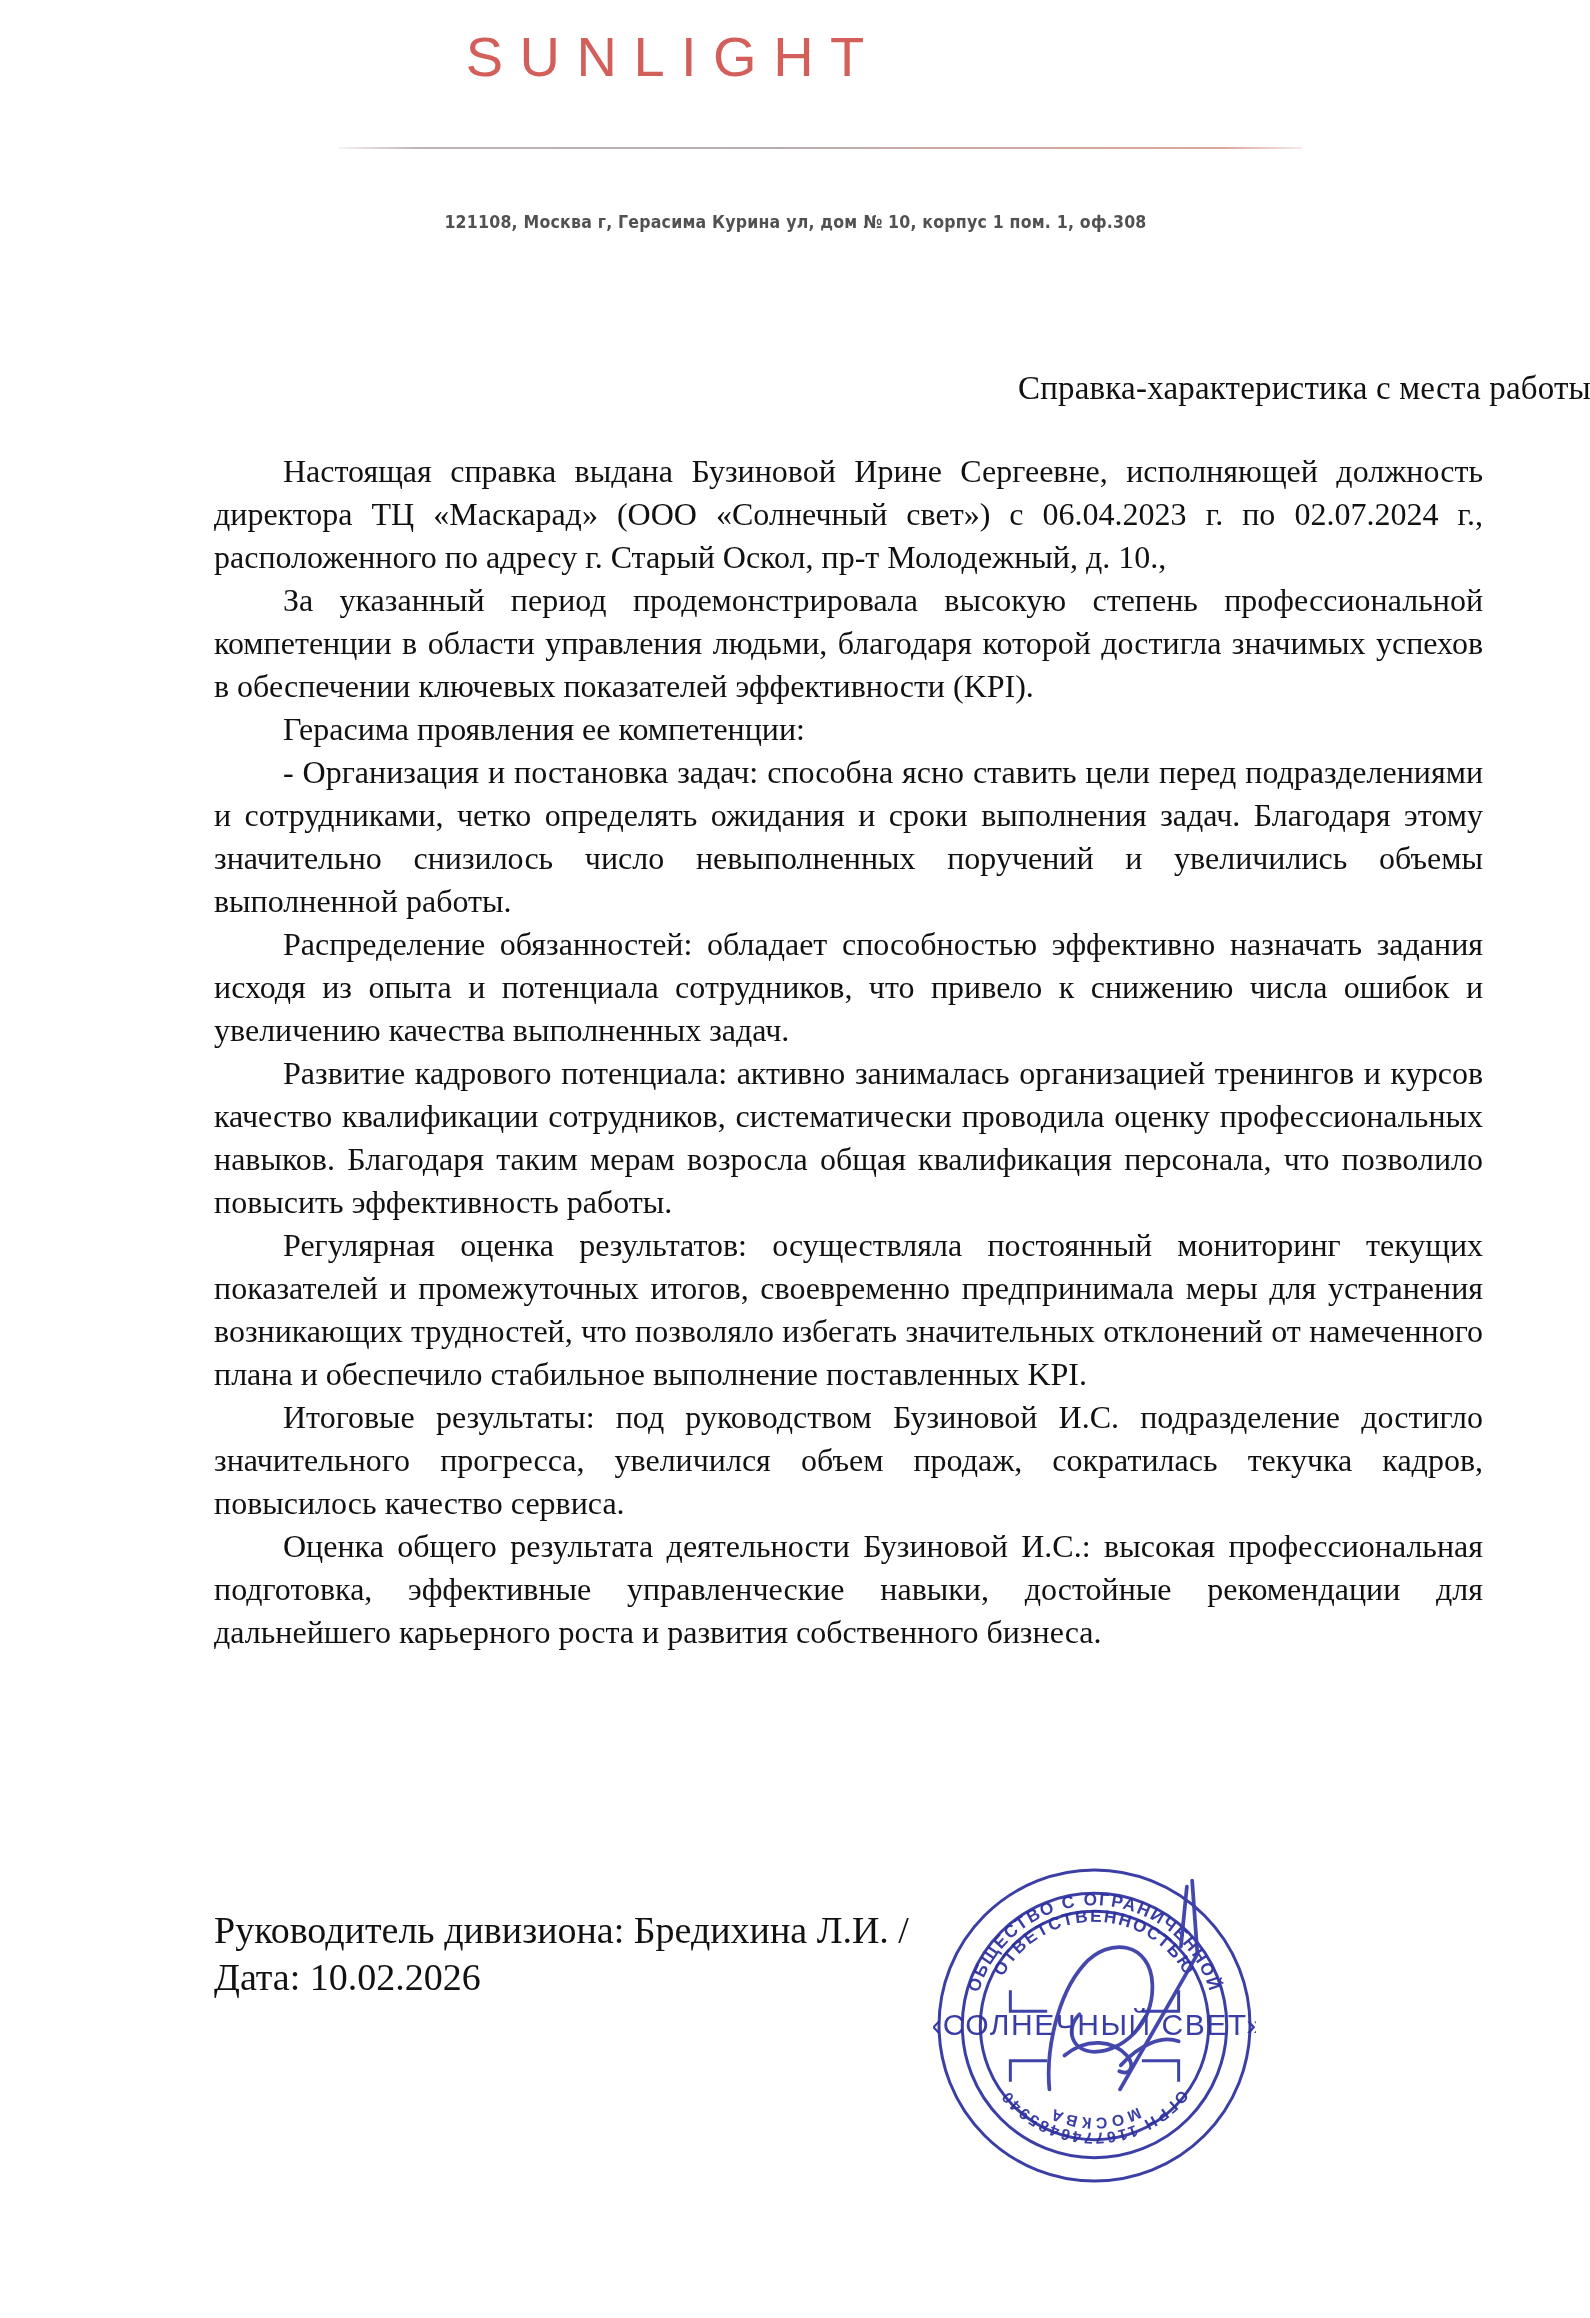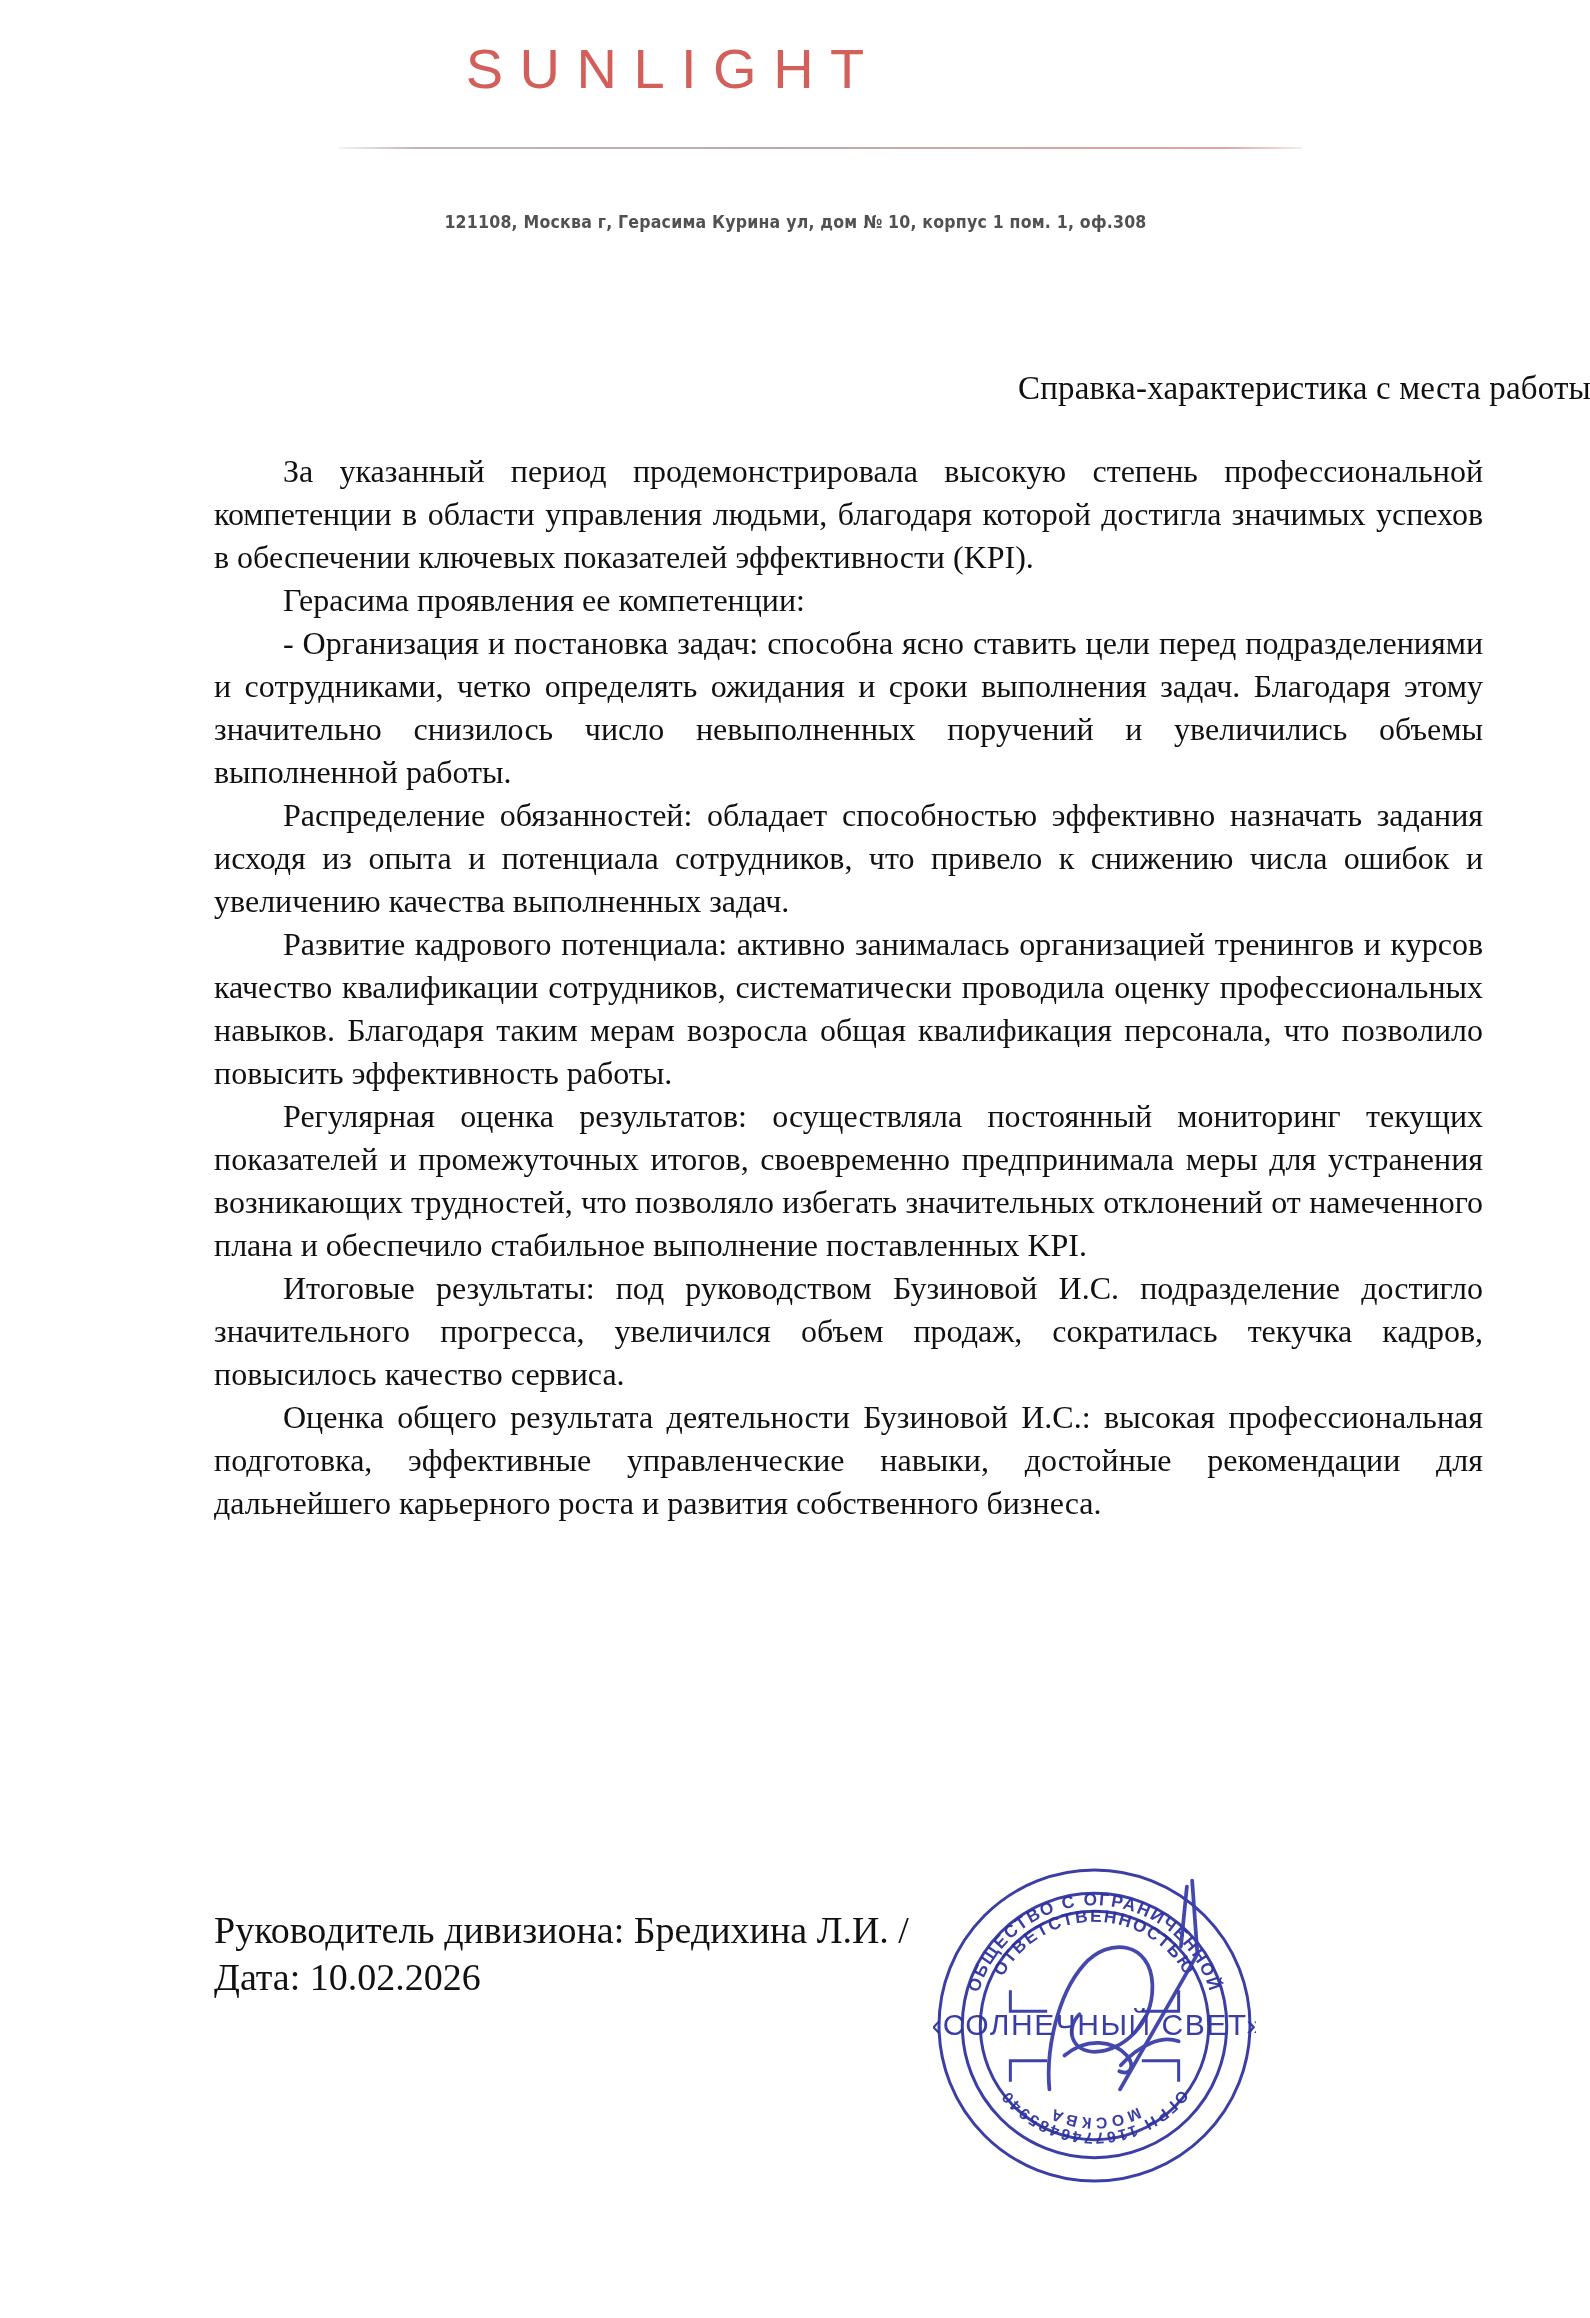--- a/index.html
+++ b/index.html
@@ -15,21 +15,21 @@
     background: #ffffff;
     overflow: hidden;
     font-family: "Liberation Serif", "DejaVu Serif", serif;
     color: #111111;
   }
 
   
   .letterhead {
     position: absolute;
     left: 0;
-    top: 12px;
+    top: 0;
     width: 1330px;
   }
   .logo-wrap {
     text-align: center;
     padding-top: 28.5px;
   }
   .logo {
     display: inline-block;
     font-family: "Liberation Sans", "DejaVu Sans", sans-serif;
     font-size: 56px;
@@ -138,20 +138,21 @@
     <div class="logo-wrap">
       <span class="logo">SUNLIGHT</span>
     </div>
   </div>
   <div class="rule"></div>
   <div class="address">121108, Москва г, Герасима Курина ул, дом № 10, корпус 1 пом. 1, оф.308</div>
 
   <div class="doc-title">Справка-характеристика с места работы</div>
 
   <div class="body-text">
+    <p>Настоящая справка выдана Бузиновой Ирине Сергеевне, исполняющей должность директора ТЦ «Маскарад» (ООО «Солнечный свет») с 06.04.2023 г. по 02.07.2024 г., расположенного по адресу г. Старый Оскол, пр-т Молодежный, д. 10.,</p>
     <p>За указанный период продемонстрировала высокую степень профессиональной компетенции в области управления людьми, благодаря которой достигла значимых успехов в обеспечении ключевых показателей эффективности (KPI).</p>
     <p>Герасима проявления ее компетенции:</p>
     <p>- Организация и постановка задач: способна ясно ставить цели перед подразделениями и сотрудниками, четко определять ожидания и сроки выполнения задач. Благодаря этому значительно снизилось число невыполненных поручений и увеличились объемы выполненной работы.</p>
     <p>Распределение обязанностей: обладает способностью эффективно назначать задания исходя из опыта и потенциала сотрудников, что привело к снижению числа ошибок и увеличению качества выполненных задач.</p>
     <p>Развитие кадрового потенциала: активно занималась организацией тренингов и курсов качество квалификации сотрудников, систематически проводила оценку профессиональных навыков. Благодаря таким мерам возросла общая квалификация персонала, что позволило повысить эффективность работы.</p>
     <p>Регулярная оценка результатов: осуществляла постоянный мониторинг текущих показателей и промежуточных итогов, своевременно предпринимала меры для устранения возникающих трудностей, что позволяло избегать значительных отклонений от намеченного плана и обеспечило стабильное выполнение поставленных KPI.</p>
     <p>Итоговые результаты: под руководством Бузиновой И.С. подразделение достигло значительного прогресса, увеличился объем продаж, сократилась текучка кадров, повысилось качество сервиса.</p>
     <p>Оценка общего результата деятельности Бузиновой И.С.: высокая профессиональная подготовка, эффективные управленческие навыки, достойные рекомендации для дальнейшего карьерного роста и развития собственного бизнеса.</p>
   </div>
 

